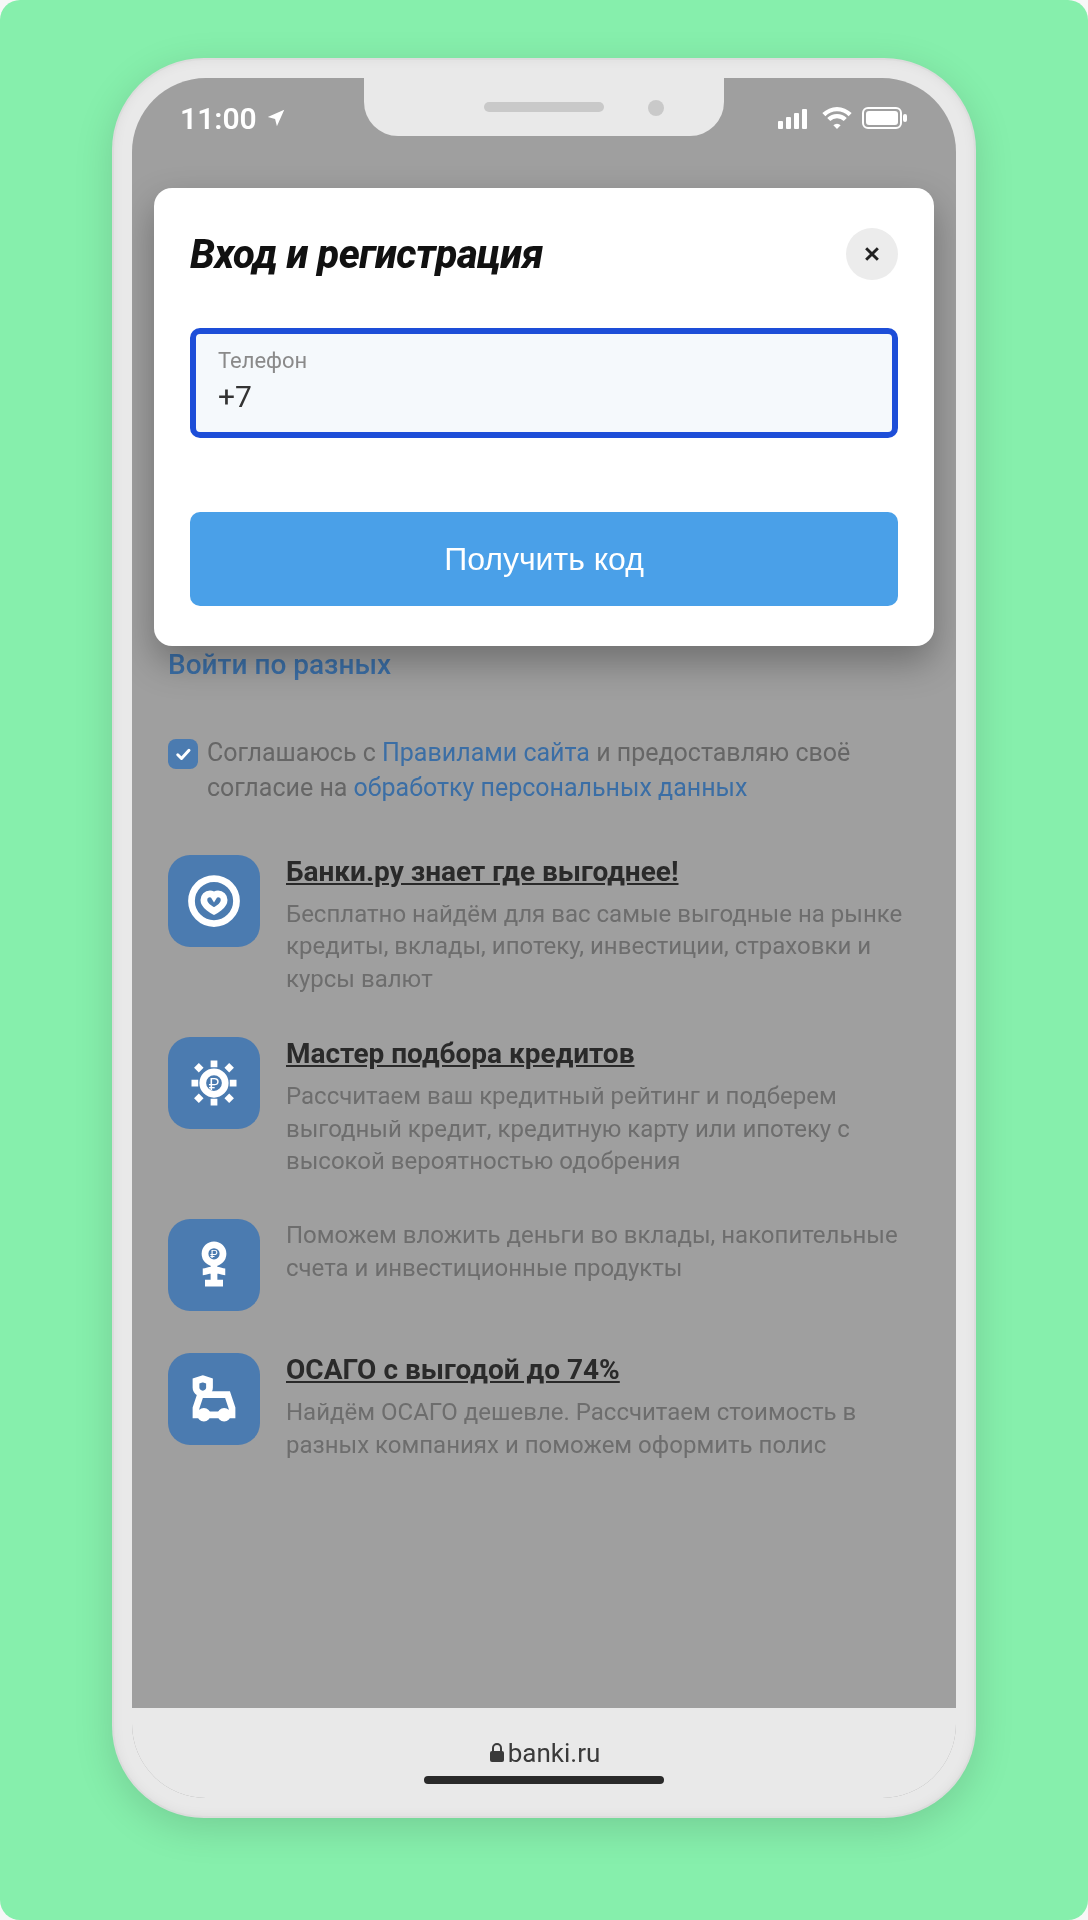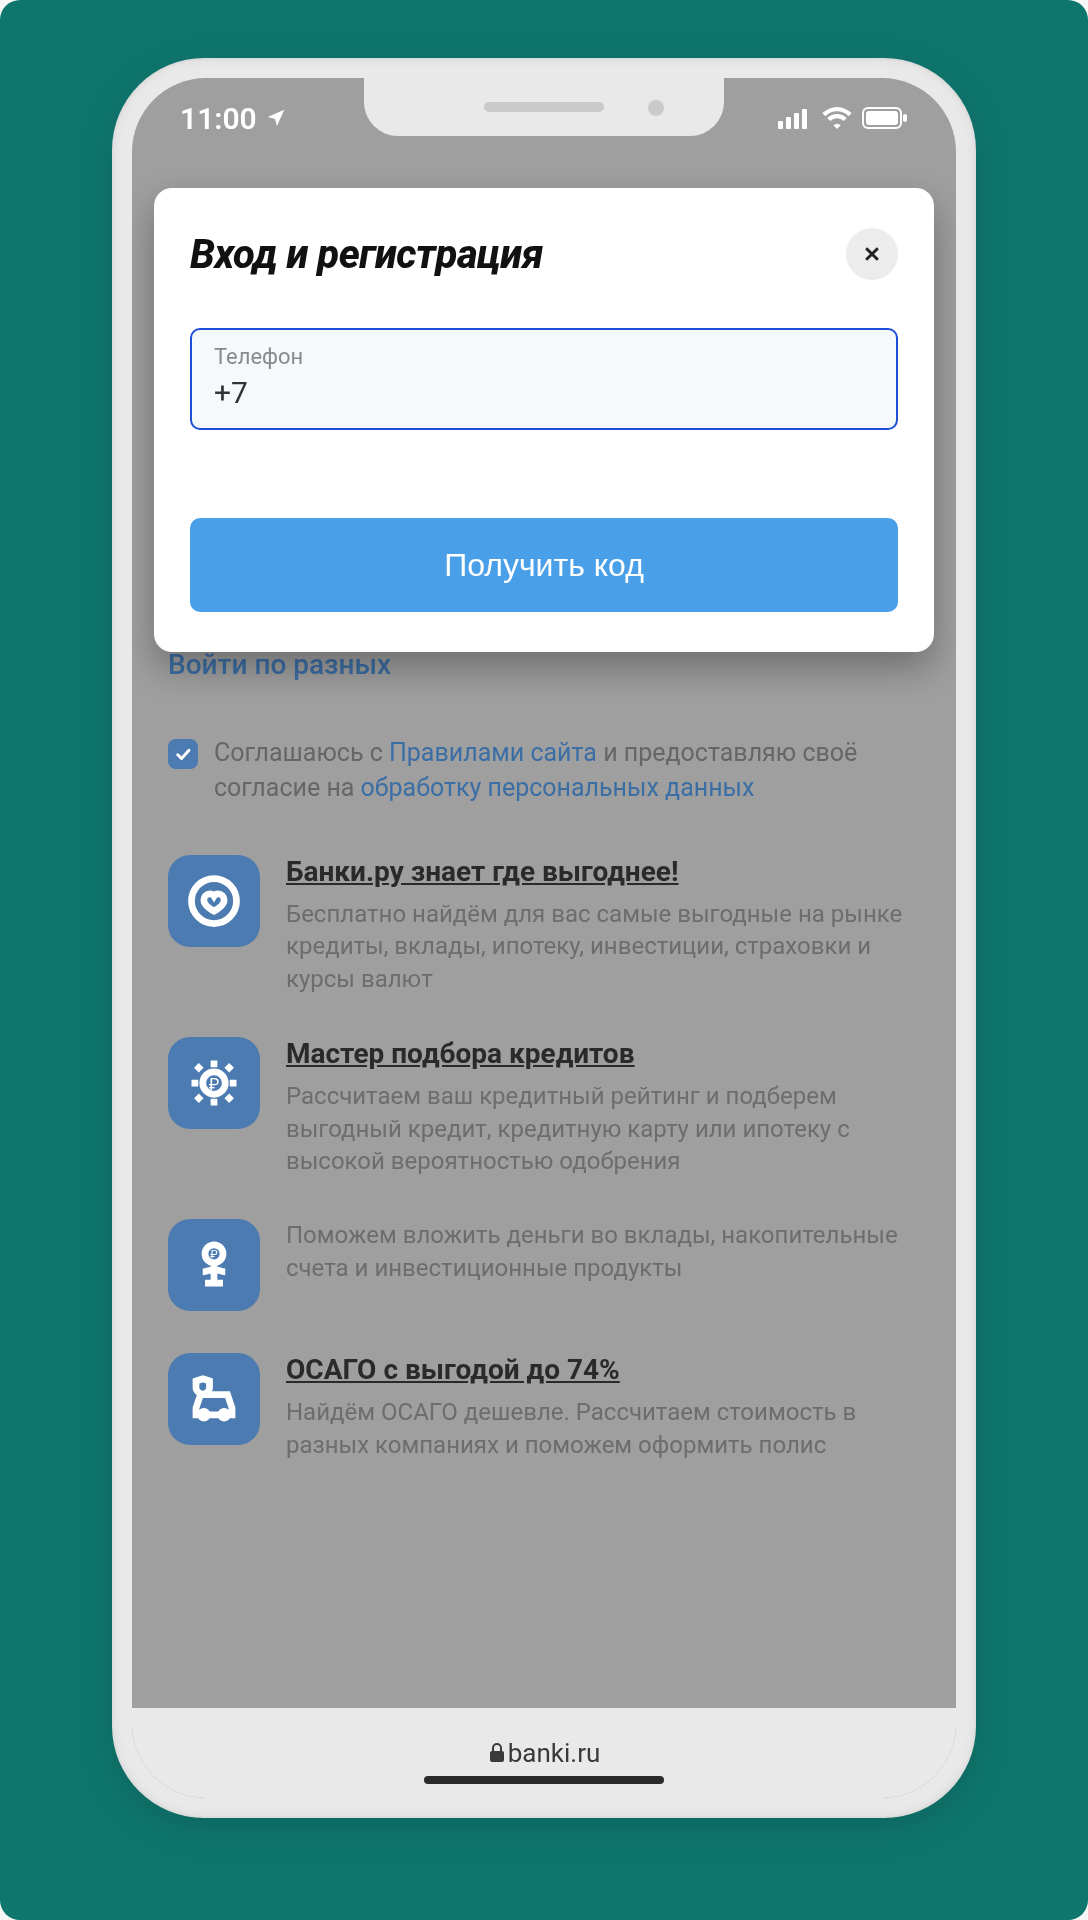--- a/index.html
+++ b/index.html
@@ -11,21 +11,21 @@
     align-items: flex-start;
     justify-content: center;
     width: 1088px;
     height: 1920px;
   }
 
   
   .stage {
     width: 1088px;
     height: 1920px;
-    background: #0f766e;
+    background: #86efac;
     border-radius: 20px;
     position: relative;
     padding: 60px 0 0 0;
   }
 
   
   .phone {
     width: 860px;
     margin: 0 auto;
     background: #e9e9e9;
@@ -99,21 +99,21 @@
 
   .password-link {
     color: #3b6ea5;
     font-size: 28px;
     font-weight: 500;
     margin-bottom: 54px;
     display: block;
     margin-top: 470px;
   }
 
-  .consent { display: flex; gap: 16px; margin-bottom: 28px; }
+  .consent { display: flex; gap: 9px; margin-bottom: 28px; }
   .consent .cb {
     flex: 0 0 30px; width: 30px; height: 30px;
     background: #4b7bb0; border-radius: 8px;
     display: flex; align-items: center; justify-content: center;
     margin-top: 4px;
   }
   .consent .cb svg { width: 18px; height: 18px; }
   .consent .txt { font-size: 25px; line-height: 1.4; color: #666; }
   .consent .txt .lnk { color: #3b6ea5; }
 
@@ -156,24 +156,24 @@
   .modal-head { display: flex; align-items: center; justify-content: space-between; margin-bottom: 48px; font-style: italic; }
   .modal-title { font-size: 40px; font-weight: 800; color: #111; letter-spacing: -.5px; }
   .close-btn {
     width: 52px; height: 52px; border-radius: 50%;
     background: #ececec; display: flex; align-items: center; justify-content: center;
     cursor: pointer;
   }
   .close-btn svg { width: 20px; height: 20px; stroke: #222; stroke-width: 3.5; }
 
   .field {
-    border: 2px solid #1d4ed8;
+    border: 6px solid #1d4ed8;
     border-radius: 10px;
     padding: 14px 22px 18px 22px;
-    margin-bottom: 48px;
+    margin-bottom: 34px;
     background: #f5f9fc;
   }
   .field label { display: block; color: #8a8a8a; font-size: 22px; margin-bottom: 6px; }
   .field input {
     border: none; outline: none; background: transparent;
     font-size: 30px; color: #333; width: 100%;
     font-family: inherit;
   }
 
   .primary-btn {

